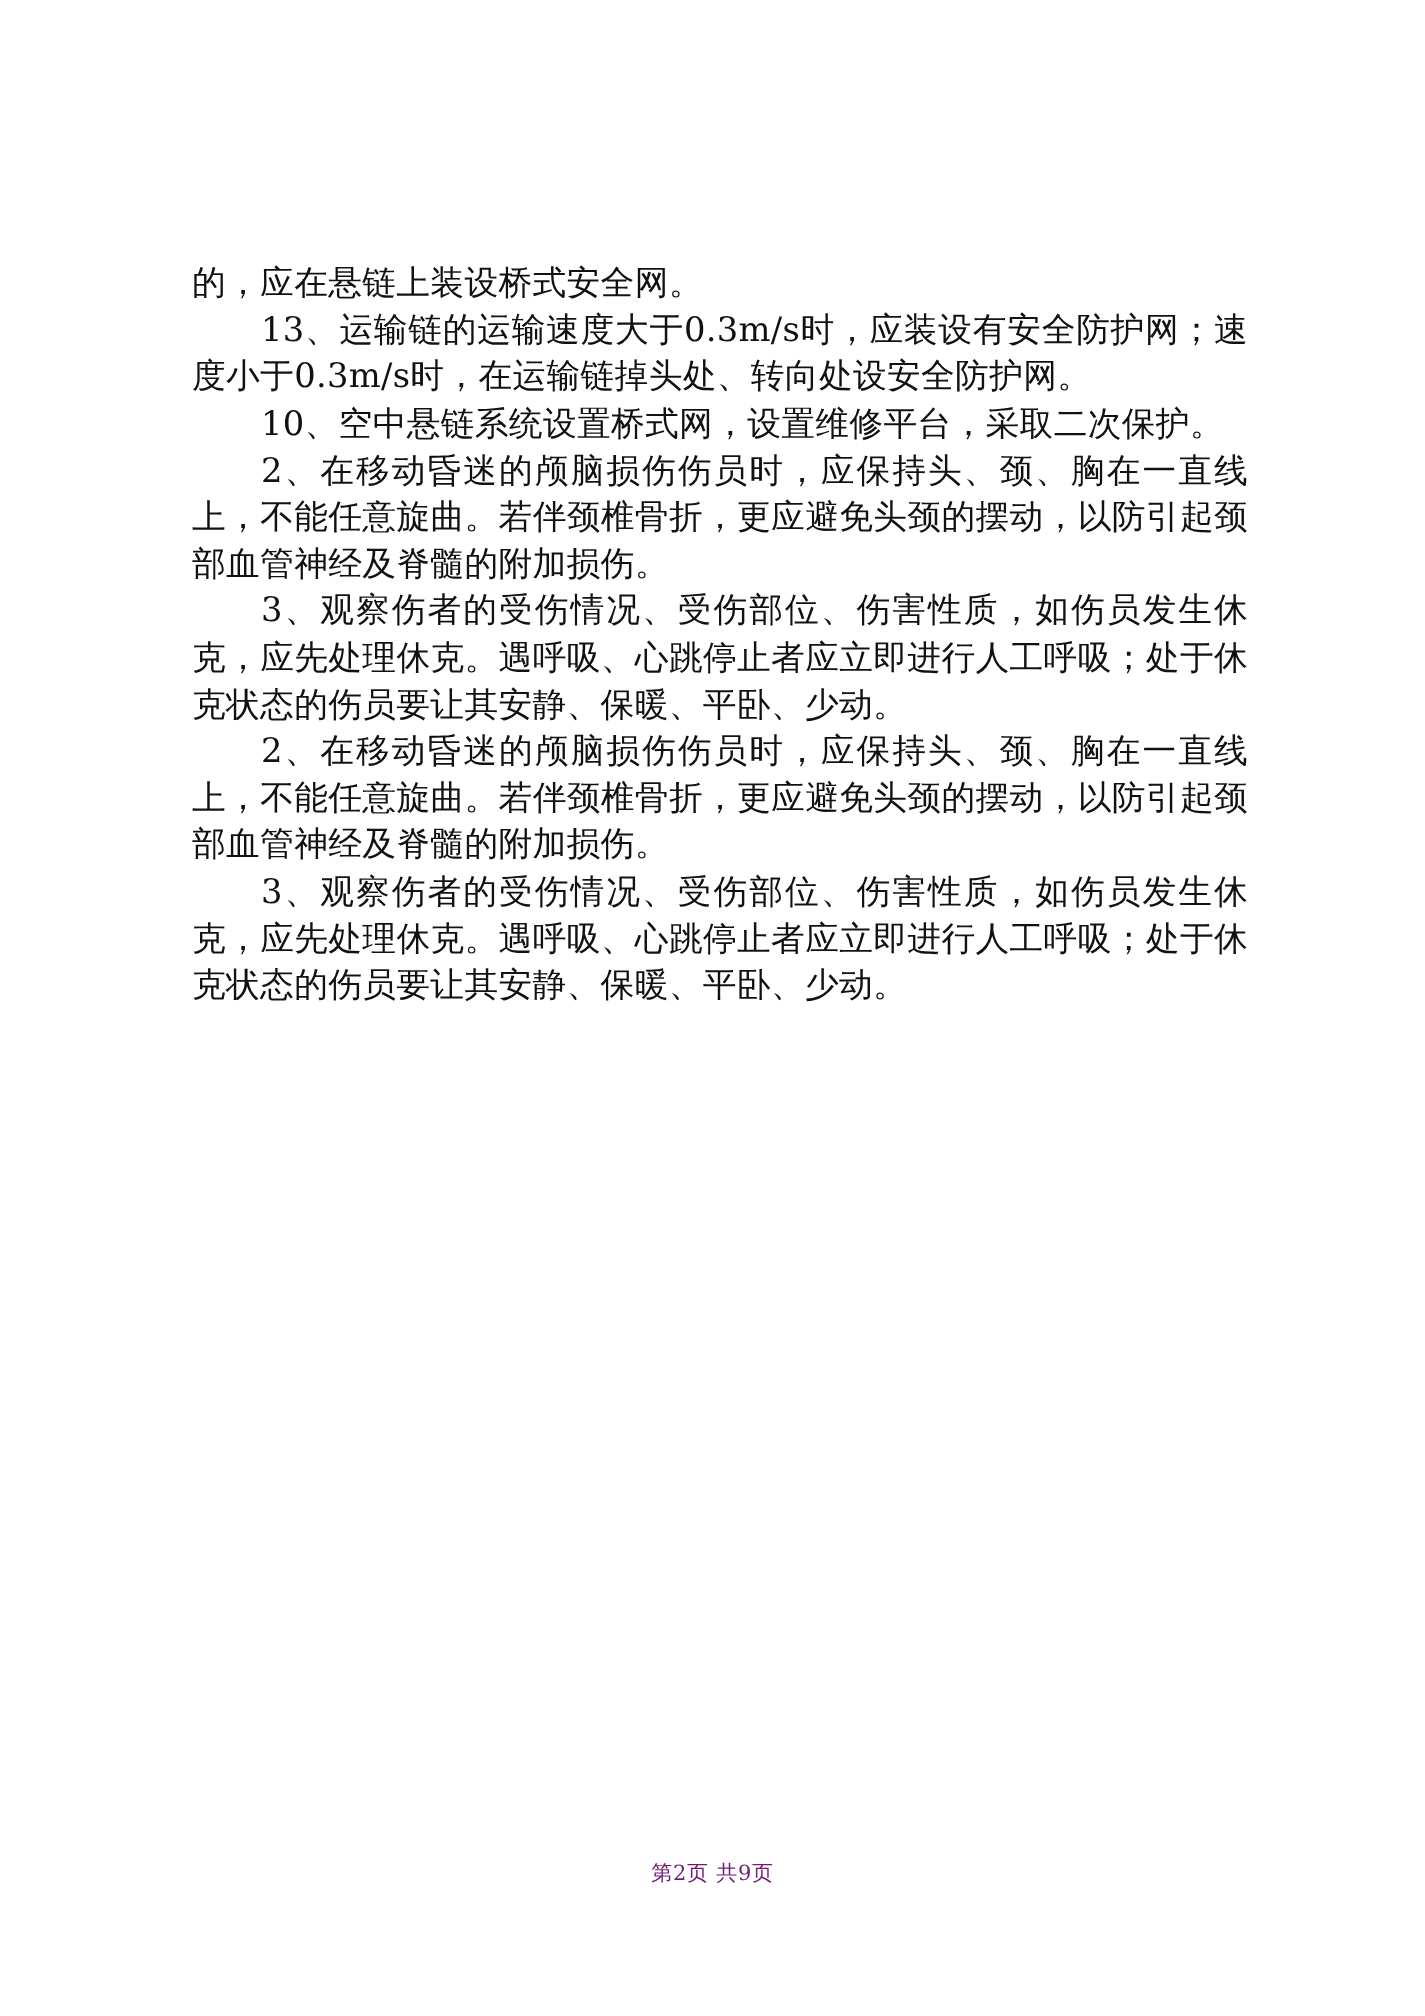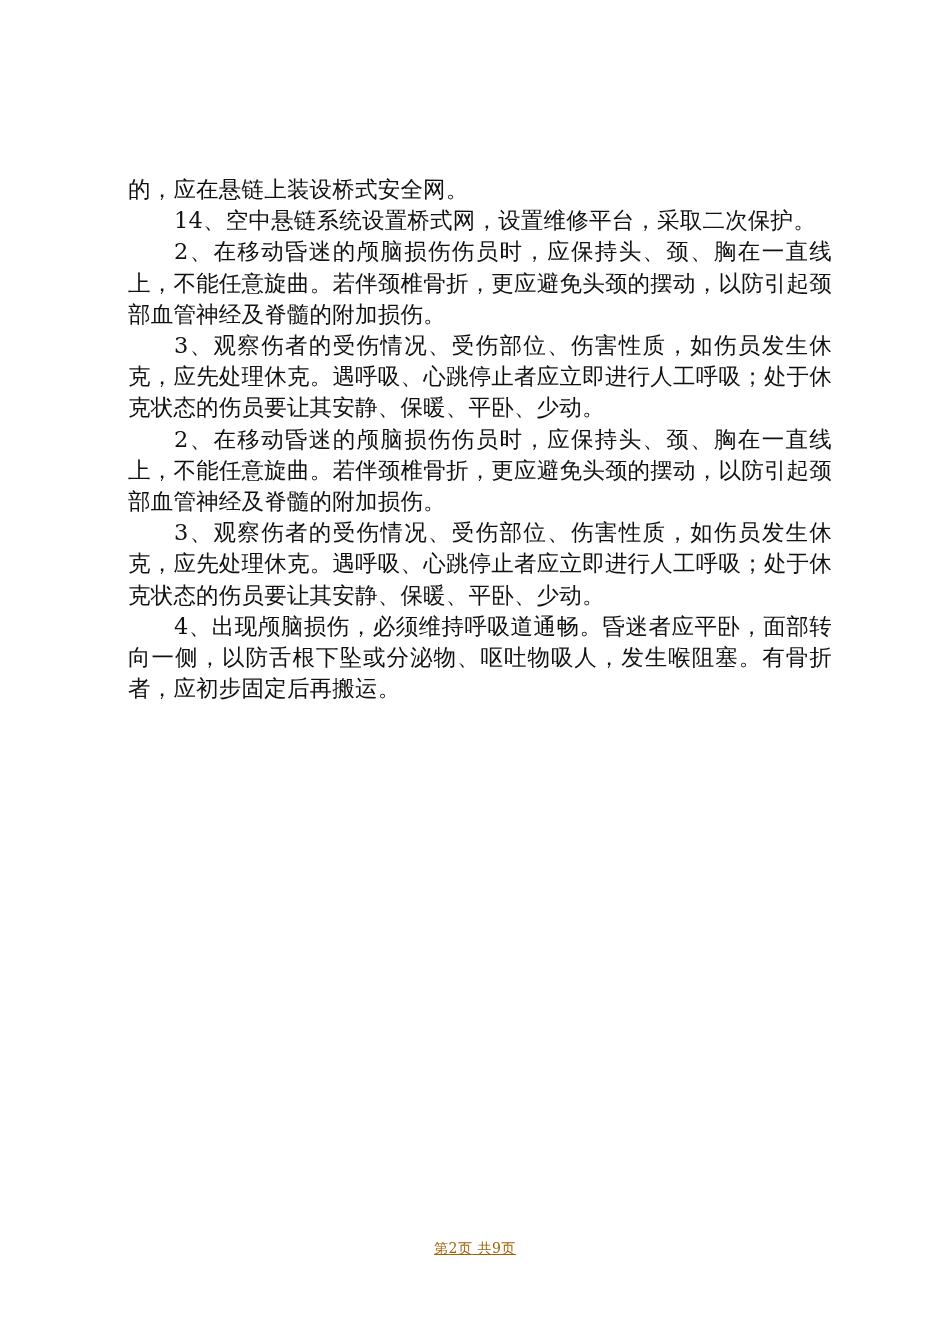--- a/index.html
+++ b/index.html
@@ -5,29 +5,29 @@
   html, body { margin: 0; padding: 0; background: #ffffff; }
   body { width: 950px; height: 1344px; position: relative; overflow: hidden;
          font-family: "DejaVu Serif", "Liberation Serif", serif; color: #111; }
   .page { position: absolute; left: 0; top: 0; width: 950px; height: 1046px; background: #fff; }
   .content { position: absolute; left: 128px; top: 174px; width: 704px; }
   .para { margin: 0; font-size: 22.5px; line-height: 31.2px; text-align: justify;
           text-justify: inter-character; letter-spacing: 0.2px; }
   .indent { text-indent: 46px; }
   .indent-s { text-indent: 56px; }
   .footer { position: absolute; left: 0; width: 950px; top: 1240px; text-align: center;
-            font-size: 14px; color: #a16207; letter-spacing: 0.5px; text-decoration: underline; }
+            font-size: 14px; color: #701a75; letter-spacing: 0.5px; }
 </style>
 </head>
 <body>
 
 <div class="page">
   <div class="content">
     <p class="para">的，应在悬链上装设桥式安全网。</p>
-    <p class="para indent">14、空中悬链系统设置桥式网，设置维修平台，采取二次保护。</p>
+    <p class="para indent">13、运输链的运输速度大于0.3m/s时，应装设有安全防护网；速度小于0.3m/s时，在运输链掉头处、转向处设安全防护网。</p>
+    <p class="para indent">10、空中悬链系统设置桥式网，设置维修平台，采取二次保护。</p>
     <p class="para indent">2、在移动昏迷的颅脑损伤伤员时，应保持头、颈、胸在一直线上，不能任意旋曲。若伴颈椎骨折，更应避免头颈的摆动，以防引起颈部血管神经及脊髓的附加损伤。</p>
     <p class="para indent">3、观察伤者的受伤情况、受伤部位、伤害性质，如伤员发生休克，应先处理休克。遇呼吸、心跳停止者应立即进行人工呼吸；处于休克状态的伤员要让其安静、保暖、平卧、少动。</p>
     <p class="para indent">2、在移动昏迷的颅脑损伤伤员时，应保持头、颈、胸在一直线上，不能任意旋曲。若伴颈椎骨折，更应避免头颈的摆动，以防引起颈部血管神经及脊髓的附加损伤。</p>
     <p class="para indent">3、观察伤者的受伤情况、受伤部位、伤害性质，如伤员发生休克，应先处理休克。遇呼吸、心跳停止者应立即进行人工呼吸；处于休克状态的伤员要让其安静、保暖、平卧、少动。</p>
-    <p class="para indent">4、出现颅脑损伤，必须维持呼吸道通畅。昏迷者应平卧，面部转向一侧，以防舌根下坠或分泌物、呕吐物吸人，发生喉阻塞。有骨折者，应初步固定后再搬运。</p>
   </div>
   <div class="footer">第2页 共9页</div>
 </div>
 
 </body></html>

